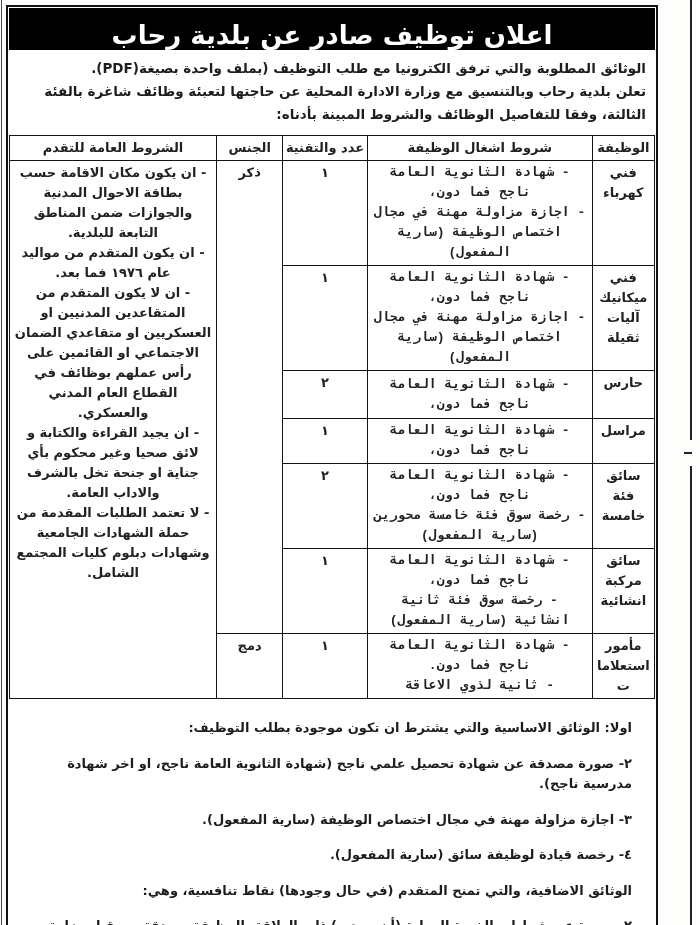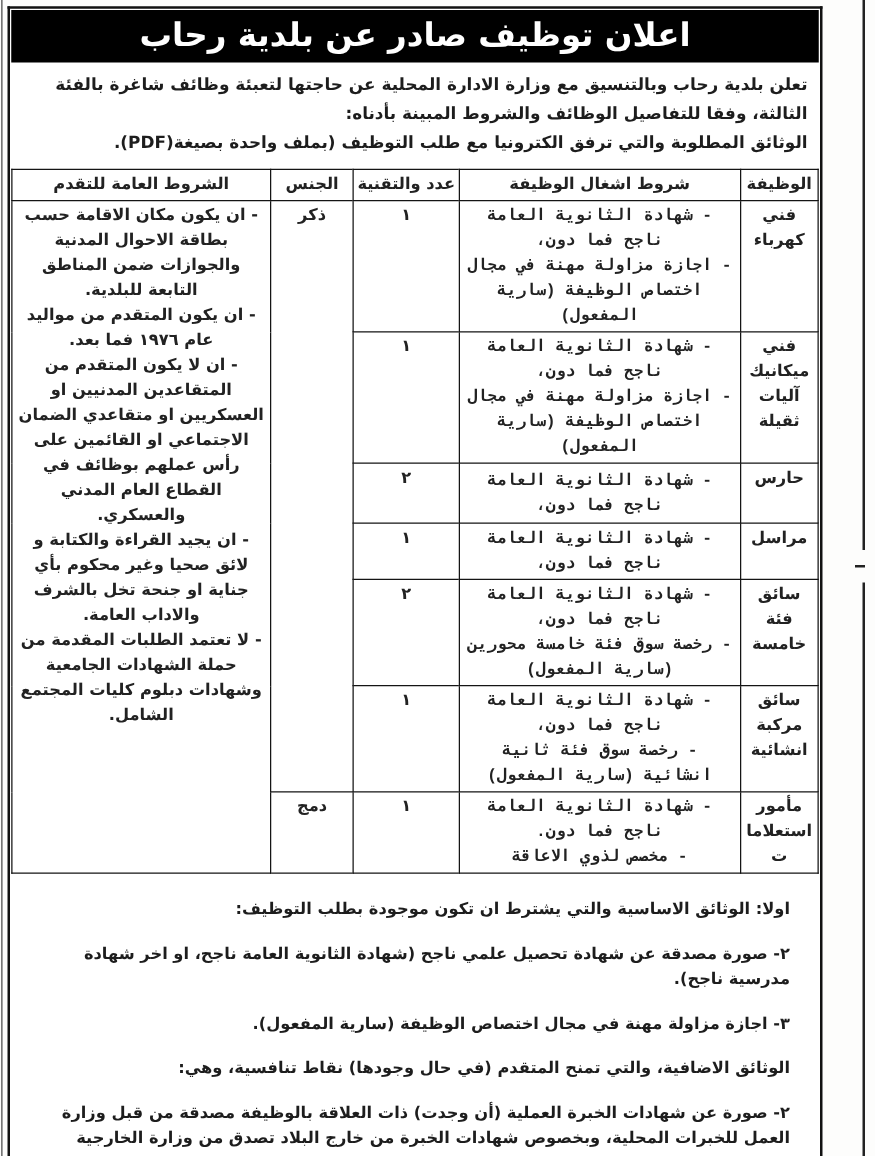--- a/index.html
+++ b/index.html
@@ -17,21 +17,21 @@
   .edge-notch { position:absolute; left:684px; top:452px; width:8px; height:2px; background:#222; }
 
   
   .doc {
     position:absolute; left:6px; top:5px; width:652px; height:920px;
     background:#ffffff; border:2px solid #121212; border-bottom:none;
     box-sizing:border-box;
   }
   .title-bar {
     margin:1px 1px 0 1px; height:42px; background:#000;
-    display:flex; align-items:center; justify-content:center;
+    display:flex; align-items:flex-end; justify-content:center;
   }
   .title-bar span {
     color:#fff; font-size:26px; font-weight:bold; letter-spacing:0;
   }
   .intro {
     padding:7px 10px 4px 10px; height:72px; box-sizing:content-box;
     font-size:13.5px; font-weight:bold; line-height:23px; color:#1d1d1d;
     text-align:right;
   }
   .intro p { margin:0; }
@@ -74,22 +74,22 @@
 <div class="edge-line right-bottom"></div>
 <div class="edge-notch"></div>
 
 <div class="doc" dir="rtl">
 
   <div class="title-bar">
     <span>اعلان توظيف صادر عن بلدية رحاب</span>
   </div>
 
   <div class="intro">
+    <p>الوثائق المطلوبة والتي ترفق الكترونيا مع طلب التوظيف (بملف واحدة بصيغة(PDF).</p>
     <p>تعلن بلدية رحاب وبالتنسيق مع وزارة الادارة المحلية عن حاجتها لتعبئة وظائف شاغرة بالفئة الثالثة، وفقا للتفاصيل الوظائف والشروط المبينة بأدناه:</p>
-    <p>الوثائق المطلوبة والتي ترفق الكترونيا مع طلب التوظيف (بملف واحدة بصيغة(PDF).</p>
   </div>
 
   <table class="jobs">
     <colgroup>
       <col style="width:62px">
         <col style="width:224px">
         <col style="width:84px">
       <col style="width:66px">
         <col style="width:206px">
     </colgroup>
@@ -139,29 +139,30 @@
       </tr>
       <tr class="r6">
         <td class="job-cell">سائق مركبة انشائية</td>
         <td class="cond-cell">- شهادة الثانوية العامة ناجح فما دون،
 - رخصة سوق فئة ثانية انشائية (سارية المفعول)</td>
         <td class="count-cell">١</td>
       </tr>
       <tr class="r7">
         <td class="job-cell">مأمور استعلامات</td>
         <td class="cond-cell">- شهادة الثانوية العامة ناجح فما دون.
-- مخصص لذوي الاعاقة</td>
+- ثانية لذوي الاعاقة</td>
         <td class="count-cell">١</td>
         <td class="gender-cell">دمج</td>
       </tr>
     </tbody>
   </table>
 
   <div class="footer">
     <p>اولا: الوثائق الاساسية والتي يشترط ان تكون موجودة بطلب التوظيف:</p>
     <p>٢- صورة مصدقة عن شهادة تحصيل علمي ناجح (شهادة الثانوية العامة ناجح، او اخر شهادة مدرسية ناجح).</p>
     <p>٣- اجازة مزاولة مهنة في مجال اختصاص الوظيفة (سارية المفعول).</p>
+    <p>٤- رخصة قيادة لوظيفة سائق (سارية المفعول).</p>
     <p>الوثائق الاضافية، والتي تمنح المتقدم (في حال وجودها) نقاط تنافسية، وهي:</p>
     <p>٢- صورة عن شهادات الخبرة العملية (أن وجدت) ذات العلاقة بالوظيفة مصدقة من قبل وزارة العمل للخبرات المحلية، وبخصوص شهادات الخبرة من خارج البلاد تصدق من وزارة الخارجية الاردنية.</p>
 
   </div>
 
 </div>
 
 </body></html>

